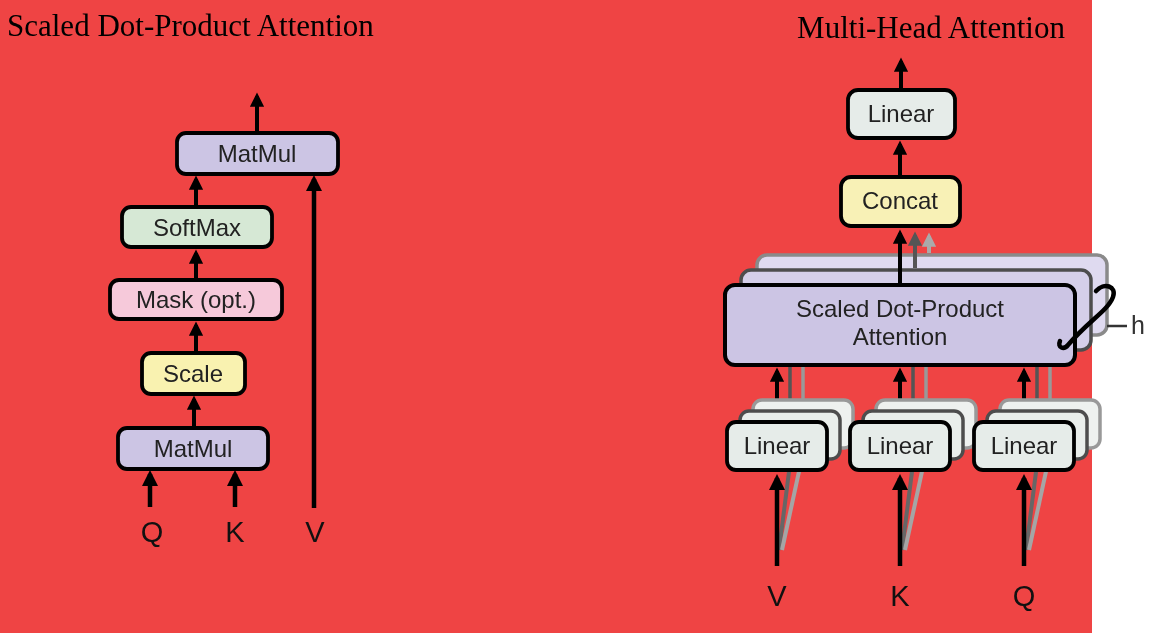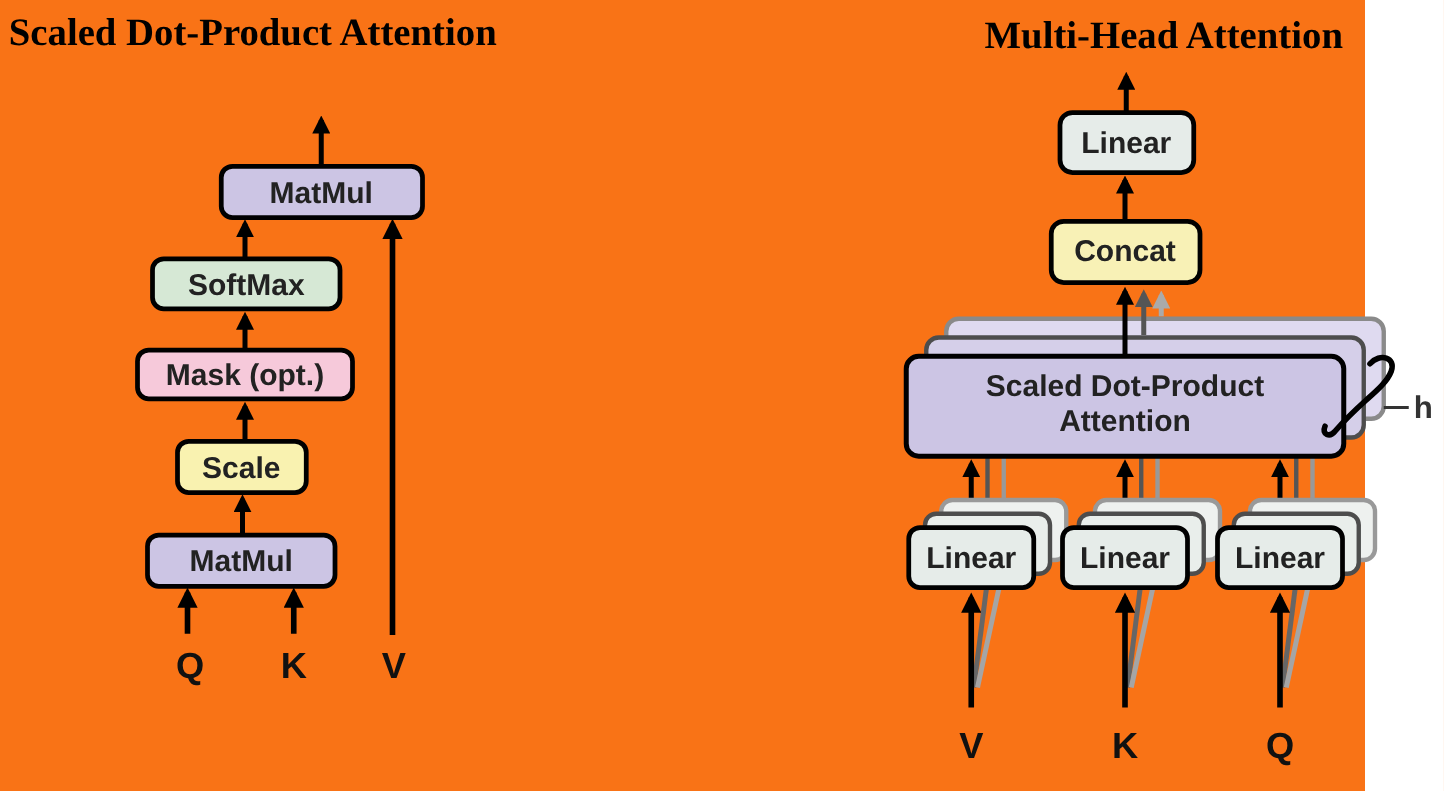--- a/index.html
+++ b/index.html
@@ -1,22 +1,21 @@
 <!DOCTYPE html>
 <html><head>
 <meta charset="utf-8">
 <style>
   html, body { margin: 0; padding: 0; background: #ffffff; }
   .figure-wrap {
     position: relative;
     width: 1092px;
     height: 633px;
-    background: #f97316;
+    background: #ef4444;
     font-family: "Liberation Sans", sans-serif;
-    font-weight: bold;
   }
   svg { display: block; }
   .fig-title {
     font-family: "Liberation Serif", serif;
     font-size: 31px;
     fill: #000000;
   }
   .box-label {
     font-family: "Liberation Sans", sans-serif;
     font-size: 24px;

